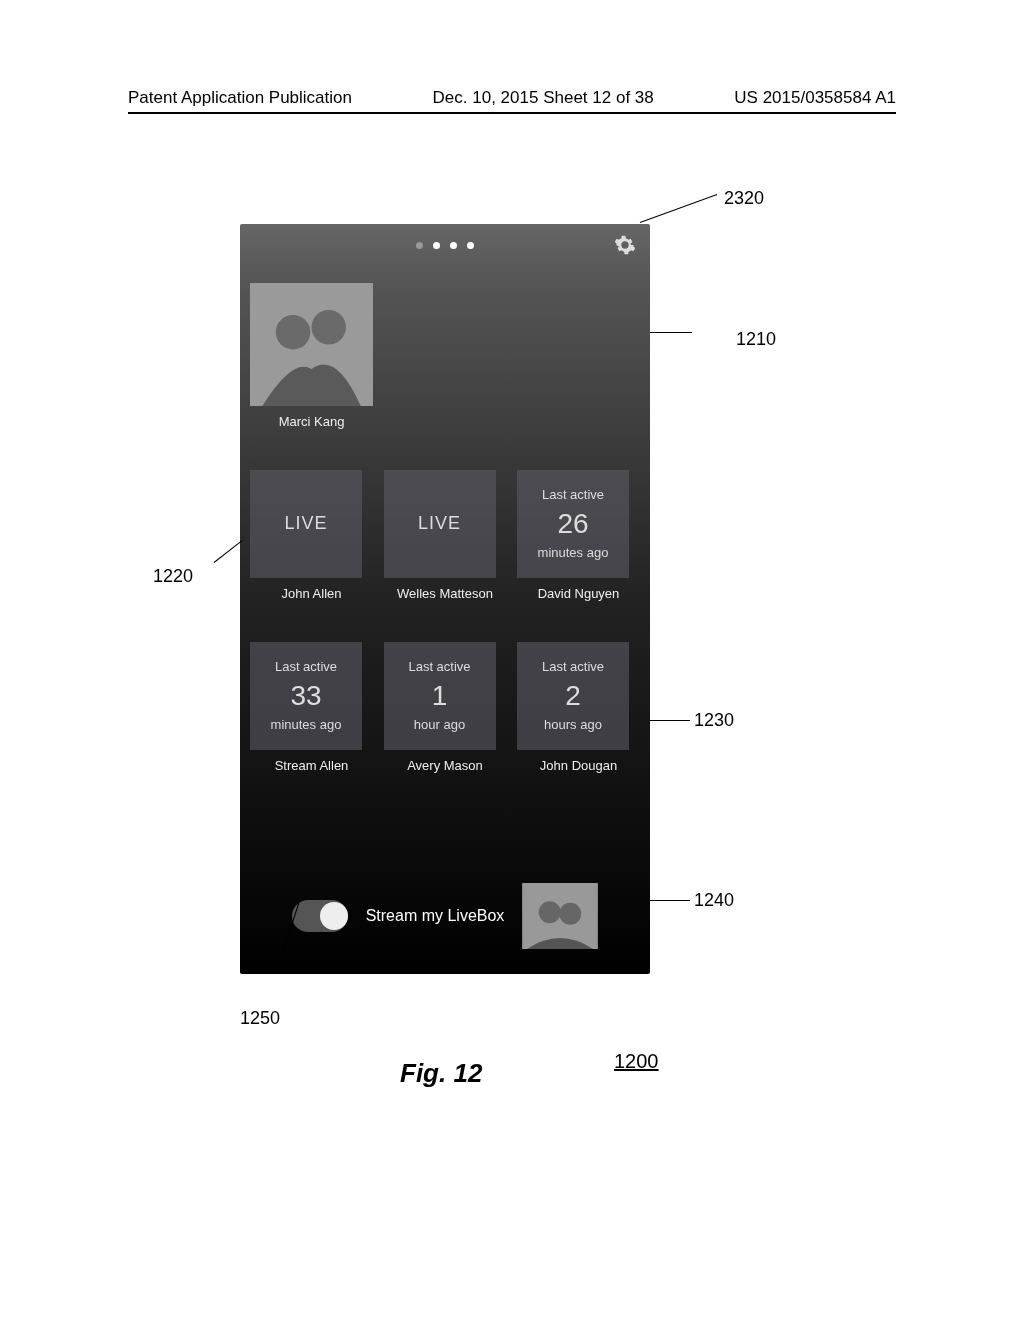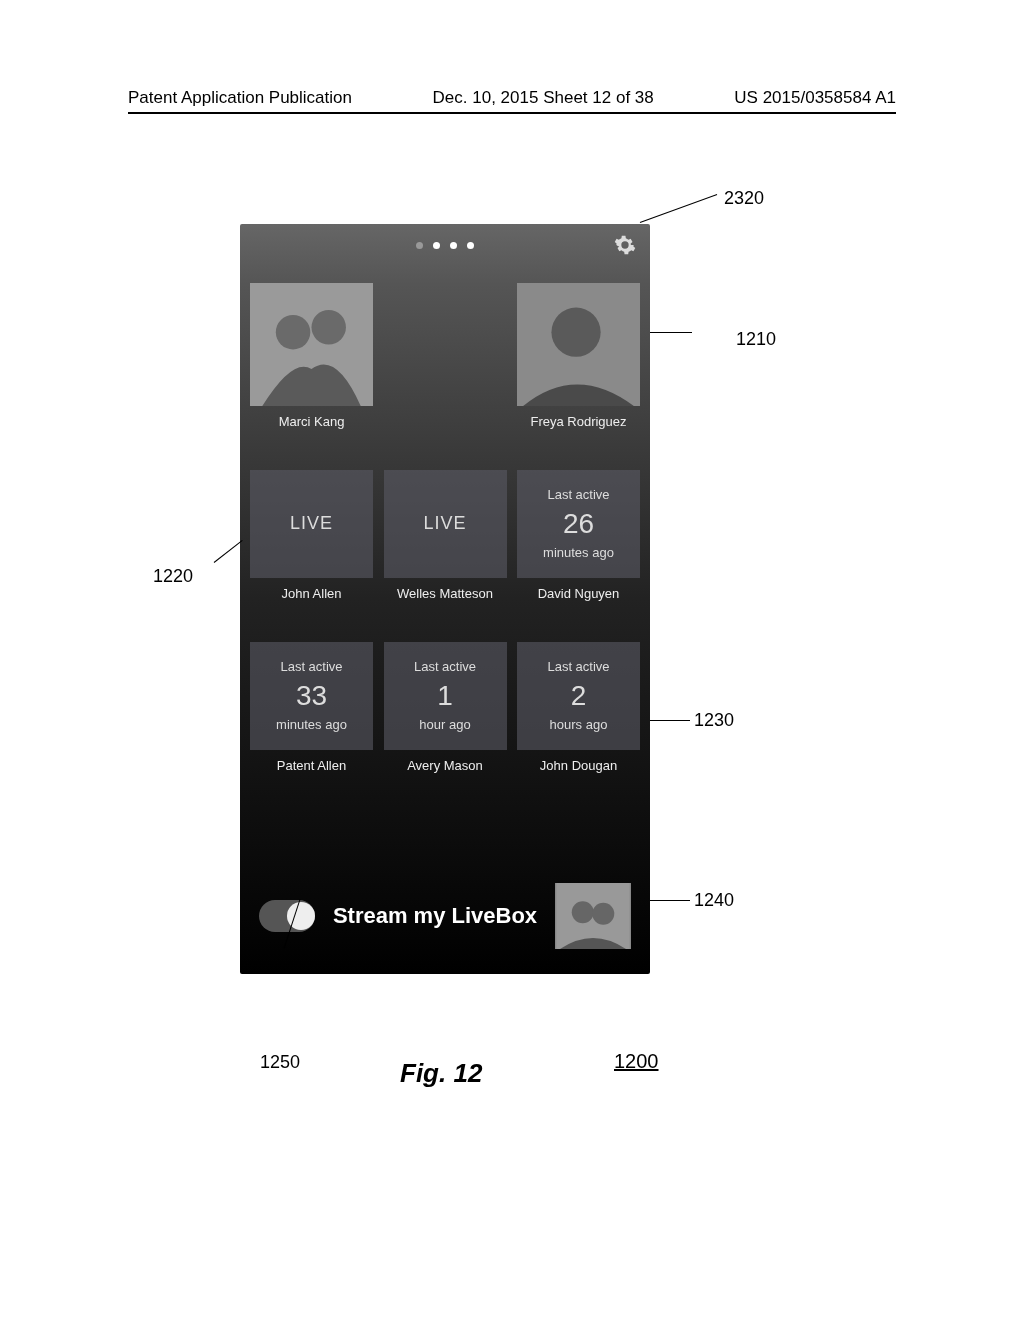--- a/index.html
+++ b/index.html
@@ -74,21 +74,21 @@
     margin-bottom: 4px;
   }
   .thumb-photo {
     width: 123px; height: 123px;
     background: #777;
     position: relative;
     overflow: hidden;
   }
   .thumb-photo svg { width: 100%; height: 100%; display:block; }
   .tile {
-    width: 123px; height: 108px;
+    width: 112px; height: 108px;
     background: rgba(90,90,100,0.6);
     display: flex;
     flex-direction: column;
     align-items: center;
     justify-content: center;
     font-size: 13px;
     color: #ddd;
     line-height: 1.4;
   }
   .tile .big { font-size: 28px; font-weight: 300; }
@@ -115,21 +115,21 @@
     width: 56px; height: 32px;
     background: #555; border-radius: 16px;
     position: relative;
   }
   .toggle .knob {
     position: absolute;
     top: 2px; left: 28px;
     width: 28px; height: 28px; border-radius: 50%;
     background: #eee;
   }
-  .footer-label { color: #fff; font-size: 22px; font-weight: 700; }
+  .footer-label { color: #fff; font-size: 16px; font-weight: 400; }
   .mini-preview {
     width: 76px; height: 66px; background: #888; overflow:hidden;
   }
   .mini-preview svg{width:100%;height:100%;}
   
   .anno {
     position: absolute;
     font-size: 18px;
     color: #000;
   }
@@ -177,30 +177,20 @@
         <div class="thumb-photo">
           <svg viewBox="0 0 100 100">
               <rect width="100" height="100" fill="#9a9a9a"></rect>
               <circle cx="35" cy="40" r="14" fill="#6a6a6a"></circle>
               <circle cx="64" cy="36" r="14" fill="#6a6a6a"></circle>
               <path d="M10 100 Q35 60 50 70 Q70 55 90 100 Z" fill="#5a5a5a"></path>
             </svg>
         </div>
         <div class="name">Marci Kang</div>
       </div>
-      <div class="cell">
-        <div class="thumb-photo">
-          <svg viewBox="0 0 100 100">
-              <rect width="100" height="100" fill="#8a8a8a"></rect>
-              <circle cx="48" cy="40" r="20" fill="#5a5a5a"></circle>
-              <path d="M5 100 Q48 65 95 100 Z" fill="#4a4a4a"></path>
-            </svg>
-        </div>
-        <div class="name">Freya Rodriguez</div>
-      </div>
     </div>
 
     <div class="row" style="margin-top:18px;">
       <div class="cell">
         <div class="tile">
           <span class="live">LIVE</span>
         </div>
         <div class="name">John Allen</div>
       </div>
       <div class="cell">
@@ -219,21 +209,21 @@
       </div>
     </div>
 
     <div class="row" style="margin-top:18px;">
       <div class="cell">
         <div class="tile">
           <span>Last active</span>
           <span class="big">33</span>
           <span>minutes ago</span>
         </div>
-        <div class="name">Patent Allen</div>
+        <div class="name">Stream Allen</div>
       </div>
       <div class="cell">
         <div class="tile">
           <span>Last active</span>
           <span class="big">1</span>
           <span>hour ago</span>
         </div>
         <div class="name">Avery Mason</div>
       </div>
       <div class="cell">
@@ -272,16 +262,16 @@
 <div class="lead" style="top:562px; left:214px; width:36px; transform:rotate(-38deg);"></div>
 <div class="anno" style="top:566px; left:153px;">1220</div>
 
 <div class="lead" style="top:720px; left:650px; width:40px;"></div>
 <div class="anno" style="top:710px; left:694px;">1230</div>
 
 <div class="lead" style="top:900px; left:650px; width:40px;"></div>
 <div class="anno" style="top:890px; left:694px;">1240</div>
 
 <div class="lead" style="top:948px; left:284px; width:52px; transform:rotate(-72deg);"></div>
-<div class="anno" style="top:1008px; left:260px;margin-top:44px;">1250</div>
+<div class="anno" style="top:1008px; left:240px;">1250</div>
 
 <div class="caption fignum" style="top:1058px; left:400px;">Fig. 12</div>
 <div class="caption refnum" style="top:1050px; left:614px;">1200</div>
 
 </body></html>

